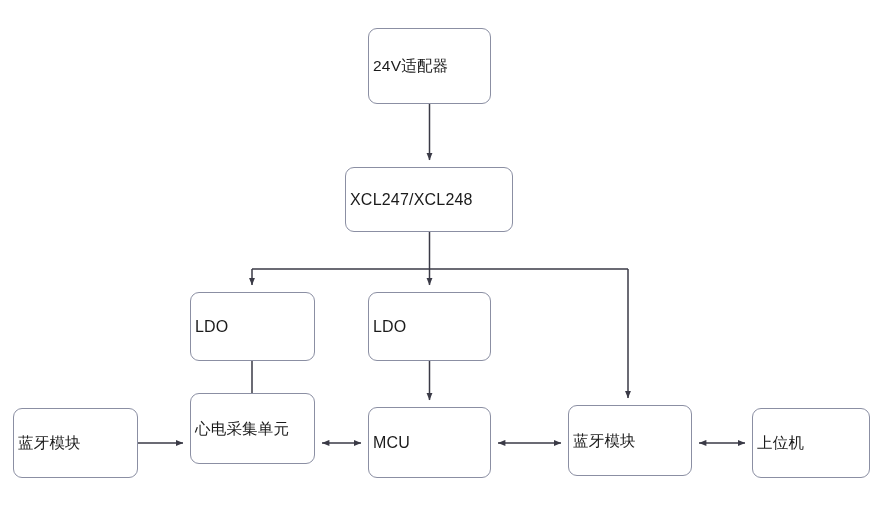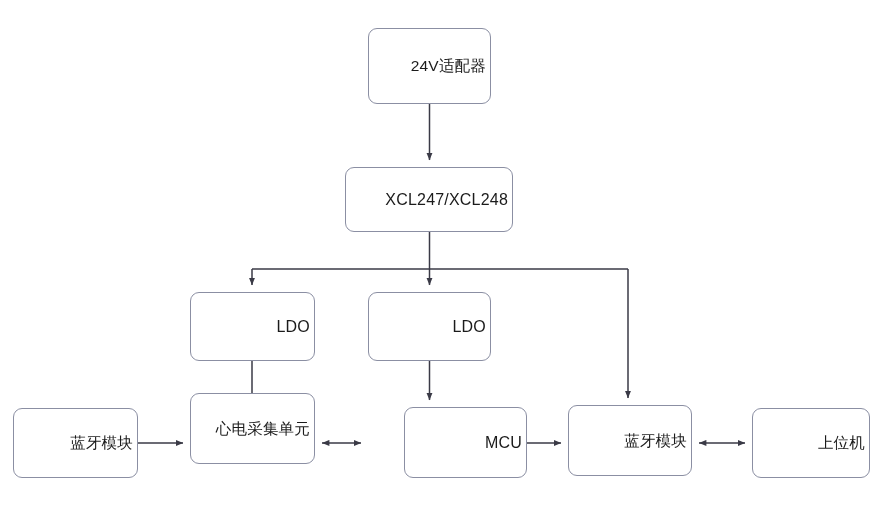--- a/index.html
+++ b/index.html
@@ -27,21 +27,21 @@
     pointer-events: none;
   }
   .node {
     position: absolute;
     box-sizing: border-box;
     background: #ffffff;
     border: 1.3px solid #8b8fa3;
     border-radius: 9px;
     display: flex;
     align-items: center;
-    justify-content: flex-end;
+    justify-content: flex-start;
     text-align: center;
     color: #1b1b1b;
     font-size: 15.5px;
     line-height: 1.25;
     letter-spacing: 0.2px;
     z-index: 2;
   }
   .node .node-label {
     display: block;
     padding: 0 4px;
@@ -89,41 +89,41 @@
       <path d="M498,443 L561,443" marker-end="url(#arrowEnd)" marker-start="url(#arrowStart)"></path>
 
       <path d="M699,443 L745,443" marker-end="url(#arrowEnd)" marker-start="url(#arrowStart)"></path>
     </g>
   </svg>
 
   <div class="node" style="left:368px; top:28px; width:123px; height:76px;">
     <span class="node-label">24V适配器</span>
   </div>
 
-  <div class="node latin" style="left:345px; top:167px; width:168px; height:65px;padding-left:12px;">
+  <div class="node latin" style="left:345px; top:167px; width:168px; height:65px;">
     <span class="node-label">XCL247/XCL248</span>
   </div>
 
   <div class="node latin" style="left:190px; top:292px; width:125px; height:69px;">
     <span class="node-label">LDO</span>
   </div>
 
   <div class="node latin" style="left:368px; top:292px; width:123px; height:69px;">
     <span class="node-label">LDO</span>
   </div>
 
   <div class="node" style="left:13px; top:408px; width:125px; height:70px;">
     <span class="node-label">蓝牙模块</span>
   </div>
 
   <div class="node" style="left:190px; top:393px; width:125px; height:71px;">
     <span class="node-label">心电采集单元</span>
   </div>
 
-  <div class="node latin" style="left:368px; top:407px; width:123px; height:71px;margin-left:36px;">
+  <div class="node latin" style="left:368px; top:407px; width:123px; height:71px;">
     <span class="node-label">MCU</span>
   </div>
 
   <div class="node" style="left:568px; top:405px; width:124px; height:71px;font-family:Liberation Serif, serif;">
     <span class="node-label">蓝牙模块</span>
   </div>
 
   <div class="node" style="left:752px; top:408px; width:118px; height:70px;">
     <span class="node-label">上位机</span>
   </div>

